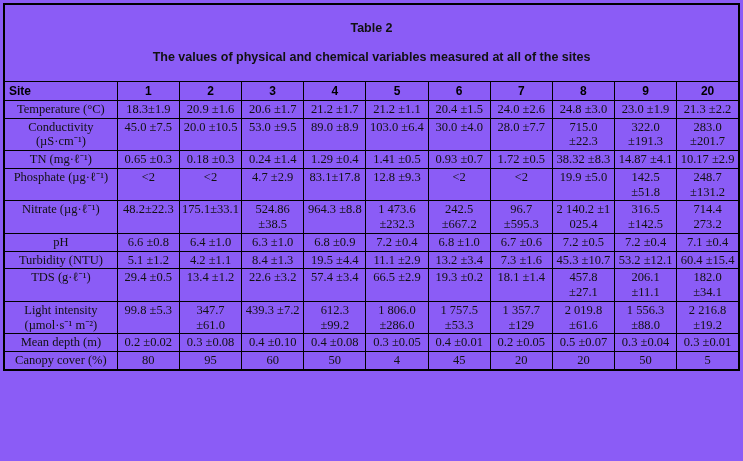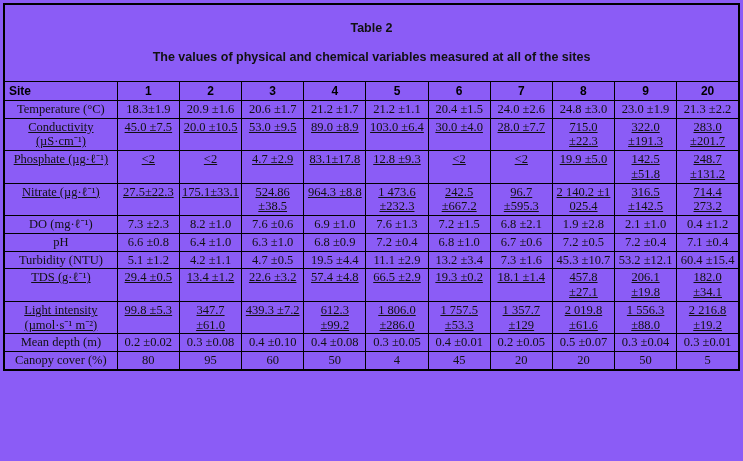--- a/index.html
+++ b/index.html
@@ -50,21 +50,21 @@
     font-size: 12px;
     color: #000;
     padding: 2px 2px;
   }
   tr.header-row td.row-label { text-align: left; padding-left: 4px; }
   td.row-label {
     text-align: left;
     padding-left: 4px;
     white-space: pre-line;
   }
-  tr.tall td { height: 32px; text-decoration: underline; }
+  tr.tall td { height: 32px; }
   tr.body-row td { height: 14px; }
 </style>
 </head>
 <body>
 
 <div class="sheet">
   <table class="data-table">
     <colgroup>
       <col style="width:113px">
       <col span="10" style="width:62px">
@@ -113,105 +113,105 @@
           <td>103.0 ±6.4</td>
           <td>30.0 ±4.0</td>
           <td>28.0 ±7.7</td>
           <td>715.0
 ±22.3</td>
           <td>322.0
 ±191.3</td>
           <td>283.0
 ±201.7</td>
         </tr>
+        <tr class="body-row">
+          <td class="row-label">TN (mg·ℓ⁻¹)</td>
+          <td>0.65 ±0.3</td>
+          <td>0.18 ±0.3</td>
+          <td>0.24 ±1.4</td>
+          <td>1.29 ±0.4</td>
+          <td>1.41 ±0.5</td>
+          <td>0.93 ±0.7</td>
+          <td>1.72 ±0.5</td>
+          <td>38.32 ±8.3</td>
+          <td>14.87 ±4.1</td>
+          <td>10.17 ±2.9</td>
+        </tr>
         <tr class="body-row tall">
           <td class="row-label">Phosphate (µg·ℓ⁻¹)</td>
           <td>&lt;2</td>
           <td>&lt;2</td>
           <td>4.7 ±2.9</td>
           <td>83.1±17.8</td>
           <td>12.8 ±9.3</td>
           <td>&lt;2</td>
           <td>&lt;2</td>
           <td>19.9 ±5.0</td>
           <td>142.5
 ±51.8</td>
           <td>248.7
 ±131.2</td>
         </tr>
         <tr class="body-row tall">
           <td class="row-label">Nitrate  (µg·ℓ⁻¹)</td>
-          <td>27.5±22.3</td>
+          <td>48.2±22.3</td>
           <td>175.1±33.1</td>
           <td>524.86 ±38.5</td>
           <td>964.3 ±8.8</td>
           <td>1 473.6
 ±232.3</td>
           <td>242.5
 ±667.2</td>
           <td>96.7
 ±595.3</td>
           <td>2 140.2 ±1
 025.4</td>
           <td>316.5
 ±142.5</td>
           <td>714.4 273.2</td>
         </tr>
         <tr class="body-row">
-          <td class="row-label">DO (mg·ℓ⁻¹)</td>
-          <td>7.3 ±2.3</td>
-          <td>8.2 ±1.0</td>
-          <td>7.6 ±0.6</td>
-          <td>6.9 ±1.0</td>
-          <td>7.6 ±1.3</td>
-          <td>7.2 ±1.5</td>
-          <td>6.8 ±2.1</td>
-          <td>1.9 ±2.8</td>
-          <td>2.1 ±1.0</td>
-          <td>0.4 ±1.2</td>
-        </tr>
-        <tr class="body-row">
           <td class="row-label">pH</td>
           <td>6.6 ±0.8</td>
           <td>6.4 ±1.0</td>
           <td>6.3 ±1.0</td>
           <td>6.8 ±0.9</td>
           <td>7.2 ±0.4</td>
           <td>6.8 ±1.0</td>
           <td>6.7 ±0.6</td>
           <td>7.2 ±0.5</td>
           <td>7.2 ±0.4</td>
           <td>7.1 ±0.4</td>
         </tr>
         <tr class="body-row">
           <td class="row-label">Turbidity (NTU)</td>
           <td>5.1 ±1.2</td>
           <td>4.2 ±1.1</td>
-          <td>4.7 ±0.5</td>
+          <td>8.4 ±1.3</td>
           <td>19.5 ±4.4</td>
           <td>11.1 ±2.9</td>
           <td>13.2 ±3.4</td>
           <td>7.3 ±1.6</td>
           <td>45.3 ±10.7</td>
           <td>53.2 ±12.1</td>
           <td>60.4 ±15.4</td>
         </tr>
         <tr class="body-row tall">
           <td class="row-label">TDS (g·ℓ⁻¹)</td>
           <td>29.4 ±0.5</td>
           <td>13.4 ±1.2</td>
           <td>22.6 ±3.2</td>
-          <td>57.4 ±4.8</td>
+          <td>57.4 ±3.4</td>
           <td>66.5 ±2.9</td>
           <td>19.3 ±0.2</td>
           <td>18.1 ±1.4</td>
           <td>457.8
 ±27.1</td>
           <td>206.1
-±19.8</td>
+±11.1</td>
           <td>182.0
 ±34.1</td>
         </tr>
         <tr class="body-row tall">
           <td class="row-label">Light intensity
 (µmol·s⁻¹ m⁻²)</td>
           <td>99.8 ±5.3</td>
           <td>347.7 ±61.0</td>
           <td>439.3 ±7.2</td>
           <td>612.3

